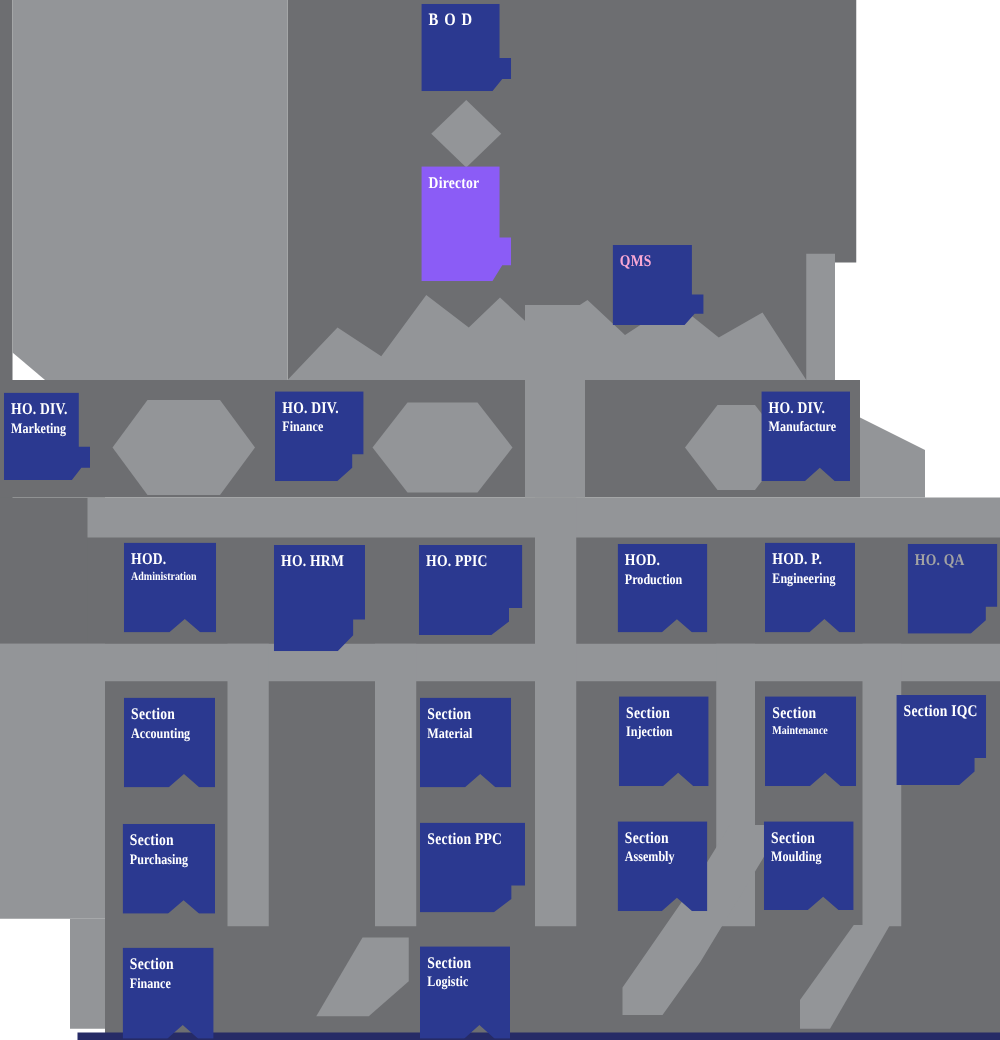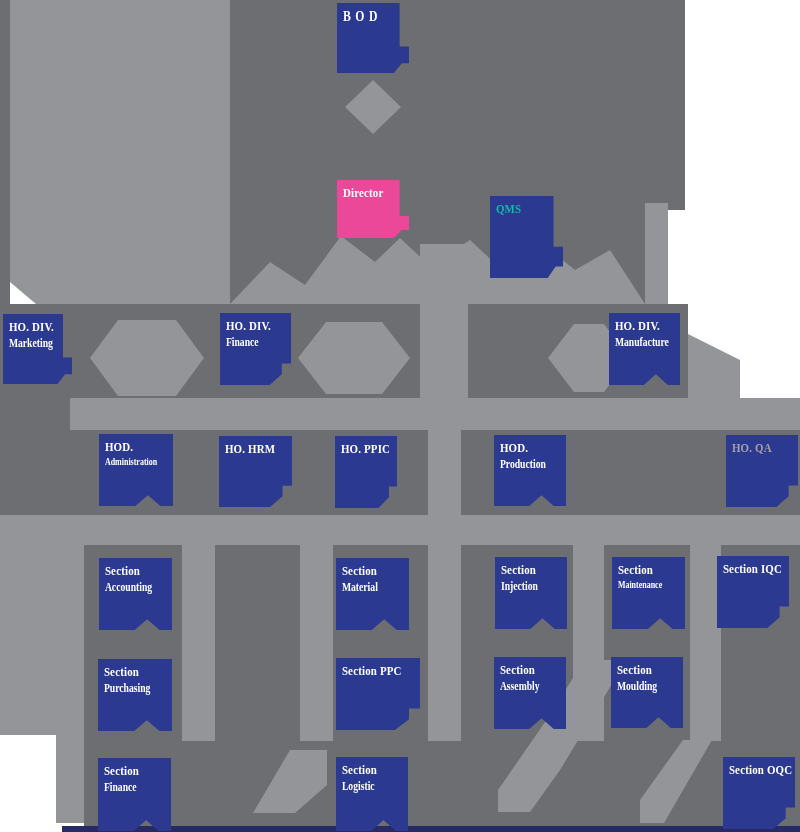--- a/index.html
+++ b/index.html
@@ -56,26 +56,26 @@
     <polygon class="g-light" points="683,740 712,740 664,823 640,823 640,800" fill="#939598"></polygon>
   </svg>
 
   <div class="footer-bar g-navy-el" style="background: rgb(38, 43, 102);"></div>
 
   <div class="node shape-fold bodsize" style="left: 337px; top: 3px; width: 72px; height: 70px; background: rgb(43, 57, 144); color: rgb(255, 255, 255);">
     <div class="lbl">
         <span class="l1">B O D</span>
       </div>
   </div>
-  <div class="node shape-fold" style="left: 337px; top: 133px; width: 72px; height: 58px; background: #ec4899; color: rgb(255, 255, 255); margin-top: 47px;">
+  <div class="node shape-fold" style="left: 337px; top: 133px; width: 72px; height: 92px; background: #8b5cf6; color: rgb(255, 255, 255);">
     <div class="lbl">
         <span class="l1">Director</span>
       </div>
   </div>
-  <div class="node shape-fold" style="left: 490px; top: 196px; width: 73px; height: 82px; background: rgb(43, 57, 144); color: #14b8a6;">
+  <div class="node shape-fold" style="left: 490px; top: 196px; width: 73px; height: 64px; background: rgb(43, 57, 144); color: #f9a8d4;">
     <div class="lbl">
         <span class="l1">QMS</span>
       </div>
   </div>
 
   <div class="node shape-fold" style="left: 3px; top: 314px; width: 69px; height: 70px; background: rgb(43, 57, 144); color: rgb(255, 255, 255);">
     <div class="lbl">
         <span class="l1">HO. DIV.</span>
         <span class="l2">Marketing</span>
       </div>
@@ -92,34 +92,40 @@
         <span class="l2">Manufacture</span>
       </div>
   </div>
 
   <div class="node shape-vnotch" style="left: 99px; top: 434px; width: 74px; height: 72px; background: rgb(43, 57, 144); color: rgb(255, 255, 255);">
     <div class="lbl">
         <span class="l1">HOD.</span>
         <span class="l2 small">Administration</span>
       </div>
   </div>
-  <div class="node shape-step" style="left: 219px; top: 436px; width: 73px; height: 71px; background: rgb(43, 57, 144); color: rgb(255, 255, 255);">
+  <div class="node shape-step" style="left: 219px; top: 436px; width: 73px; height: 85px; background: rgb(43, 57, 144); color: rgb(255, 255, 255);">
     <div class="lbl">
         <span class="l1">HO. HRM</span>
       </div>
   </div>
-  <div class="node shape-step" style="left: 335px; top: 436px; width: 62px; height: 72px; background: rgb(43, 57, 144); color: rgb(255, 255, 255);">
+  <div class="node shape-step" style="left: 335px; top: 436px; width: 83px; height: 72px; background: rgb(43, 57, 144); color: rgb(255, 255, 255);">
     <div class="lbl">
         <span class="l1">HO. PPIC</span>
       </div>
   </div>
   <div class="node shape-vnotch" style="left: 494px; top: 435px; width: 72px; height: 71px; background: rgb(43, 57, 144); color: rgb(255, 255, 255);">
     <div class="lbl">
         <span class="l1">HOD.</span>
         <span class="l2">Production</span>
+      </div>
+  </div>
+  <div class="node shape-vnotch" style="left: 612px; top: 434px; width: 72px; height: 72px; background: rgb(43, 57, 144); color: rgb(255, 255, 255);">
+    <div class="lbl">
+        <span class="l1">HOD. P.</span>
+        <span class="l2">Engineering</span>
       </div>
   </div>
   <div class="node shape-step" style="left: 726px; top: 435px; width: 72px; height: 72px; background: rgb(43, 57, 144); color: #a3a3a3;">
     <div class="lbl">
         <span class="l1">HO. QA</span>
       </div>
   </div>
 
   <div class="node shape-vnotch" style="left: 99px; top: 558px; width: 73px; height: 72px; background: rgb(43, 57, 144); color: rgb(255, 255, 255);">
     <div class="lbl">
@@ -180,19 +186,14 @@
         <span class="l1">Section</span>
         <span class="l2">Finance</span>
       </div>
   </div>
   <div class="node shape-vnotch" style="left: 336px; top: 757px; width: 72px; height: 74px; background: rgb(43, 57, 144); color: rgb(255, 255, 255);">
     <div class="lbl">
         <span class="l1">Section</span>
         <span class="l2">Logistic</span>
       </div>
   </div>
-  <div class="node shape-step" style="left: 723px; top: 757px; width: 72px; height: 72px; background: rgb(43, 57, 144); color: rgb(255, 255, 255);">
-    <div class="lbl">
-        <span class="l1">Section OQC</span>
-      </div>
-  </div>
 
 </div>
 
 </body></html>

